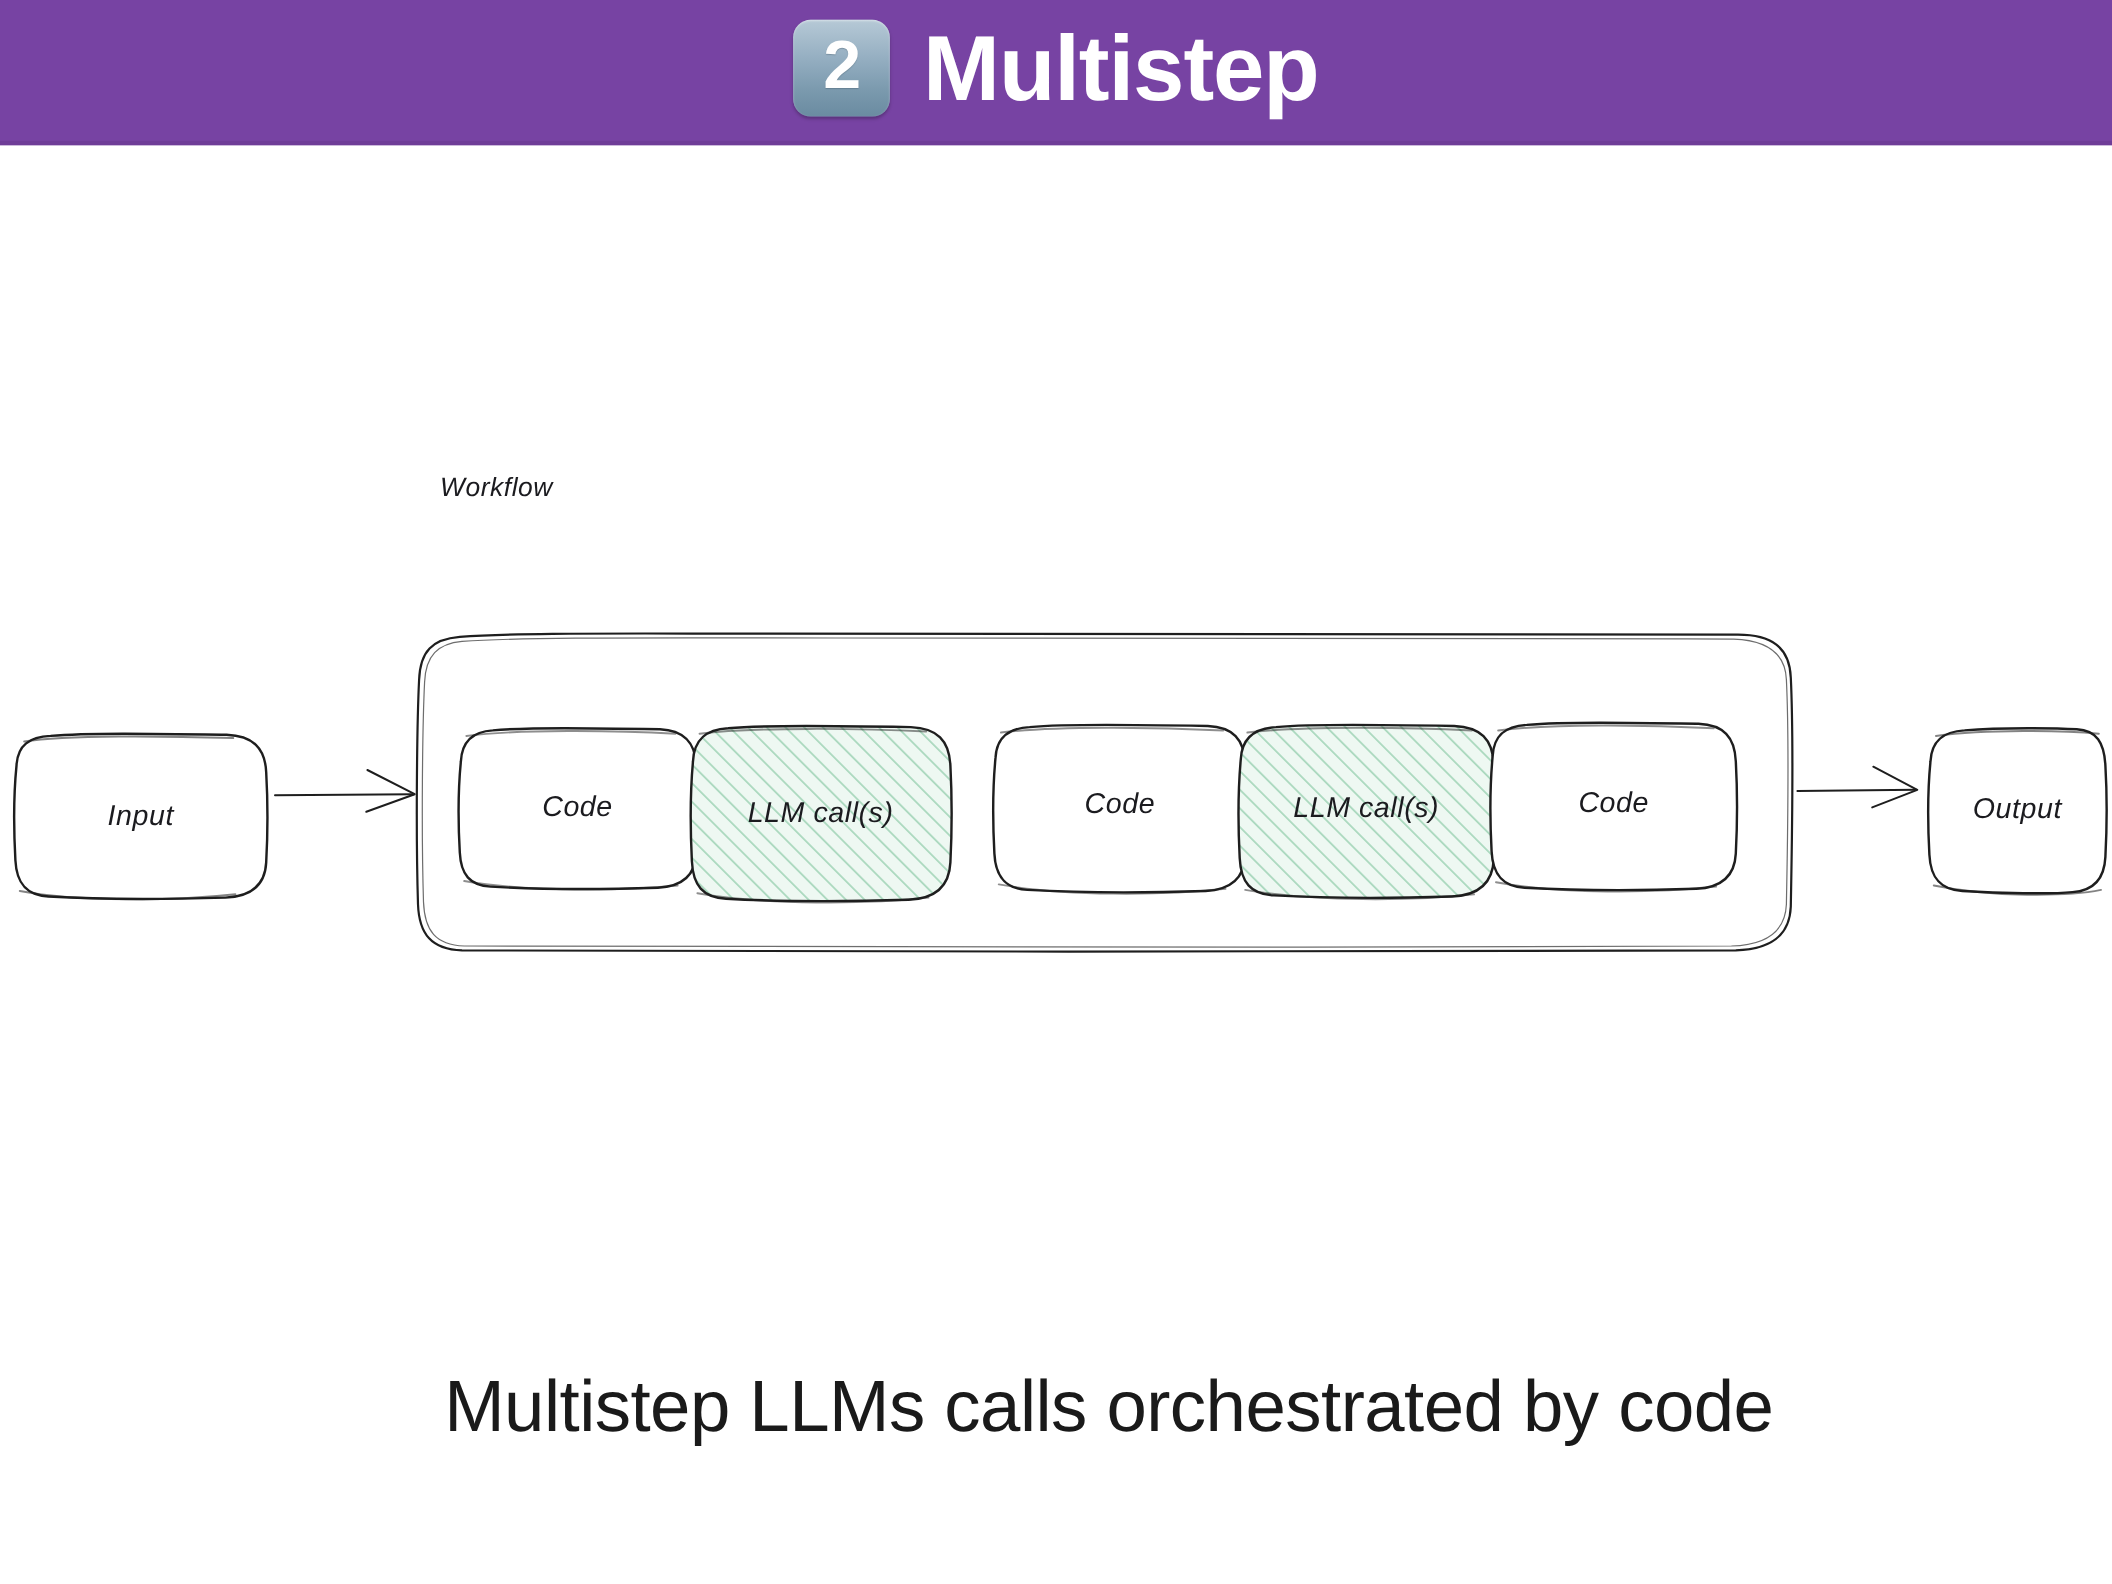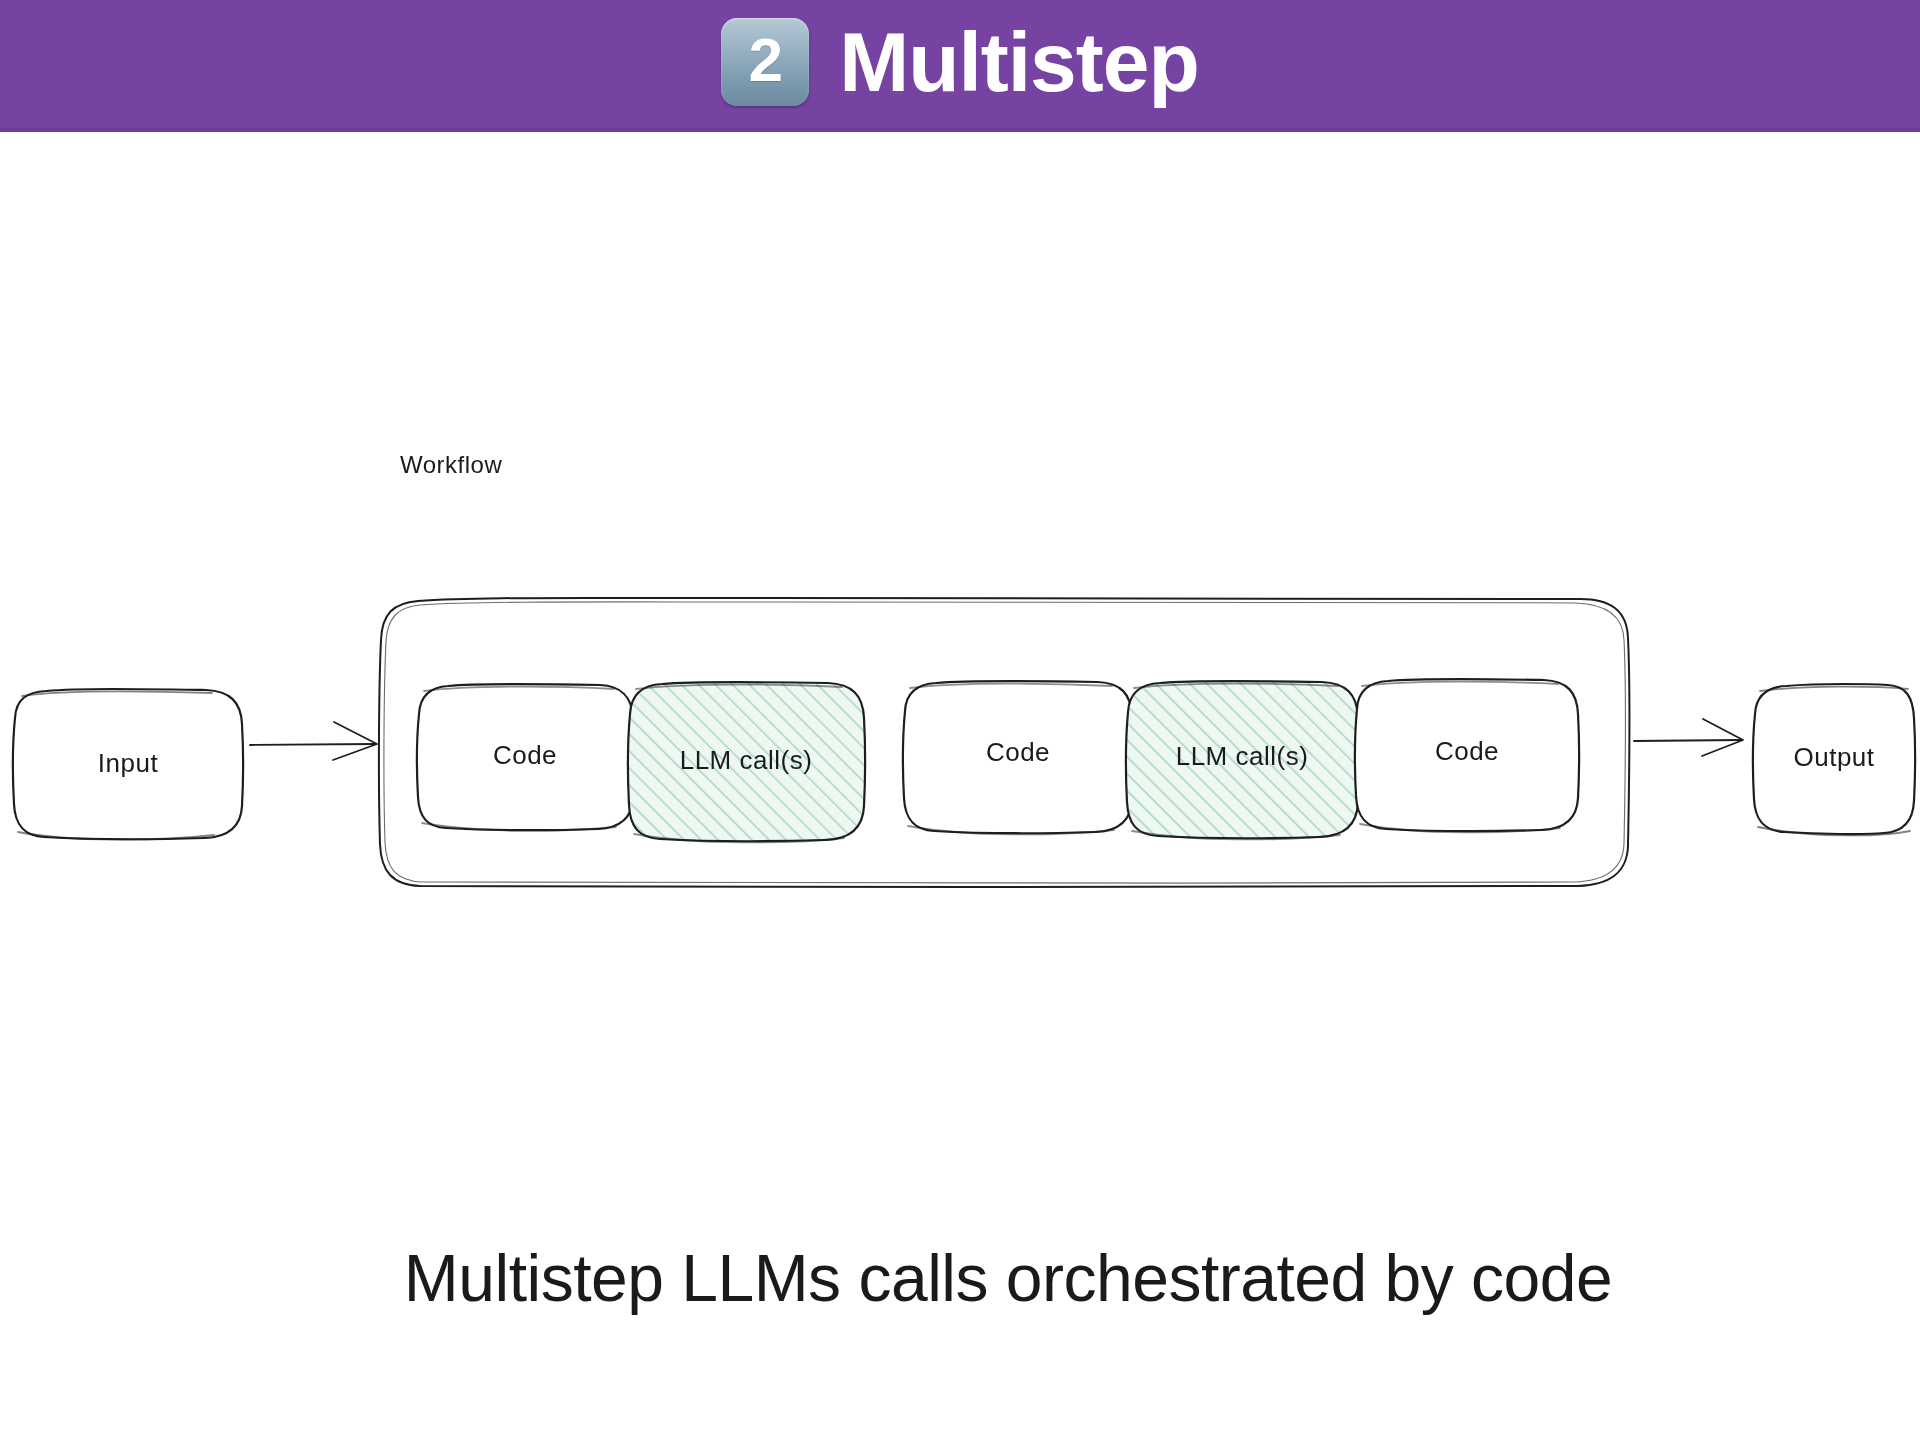--- a/index.html
+++ b/index.html
@@ -66,23 +66,24 @@
     font-size: 84px;
     line-height: 1;
     letter-spacing: -1px;
     white-space: nowrap;
   }
 
   
   #diagram-area {
     position: absolute;
     left: 0;
-    top: 140px;
+    top: 118px;
     width: 1640px;
     height: 1060px;
+    font-style: italic;
   }
   #diagram-svg {
     position: absolute;
     left: 0;
     top: 0;
     display: block;
   }
   .sketch-text {
     font-family: "Liberation Sans", sans-serif;
     font-size: 26px;

